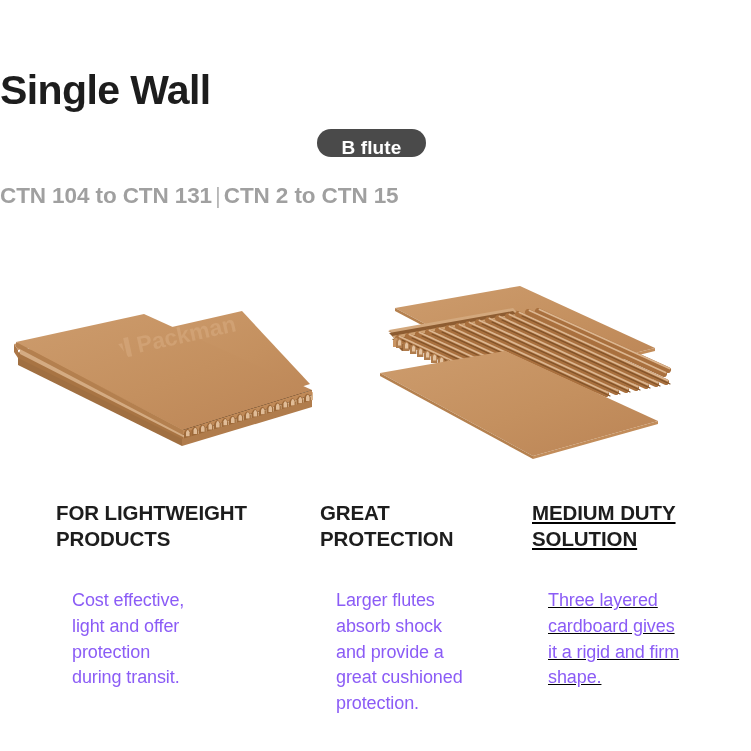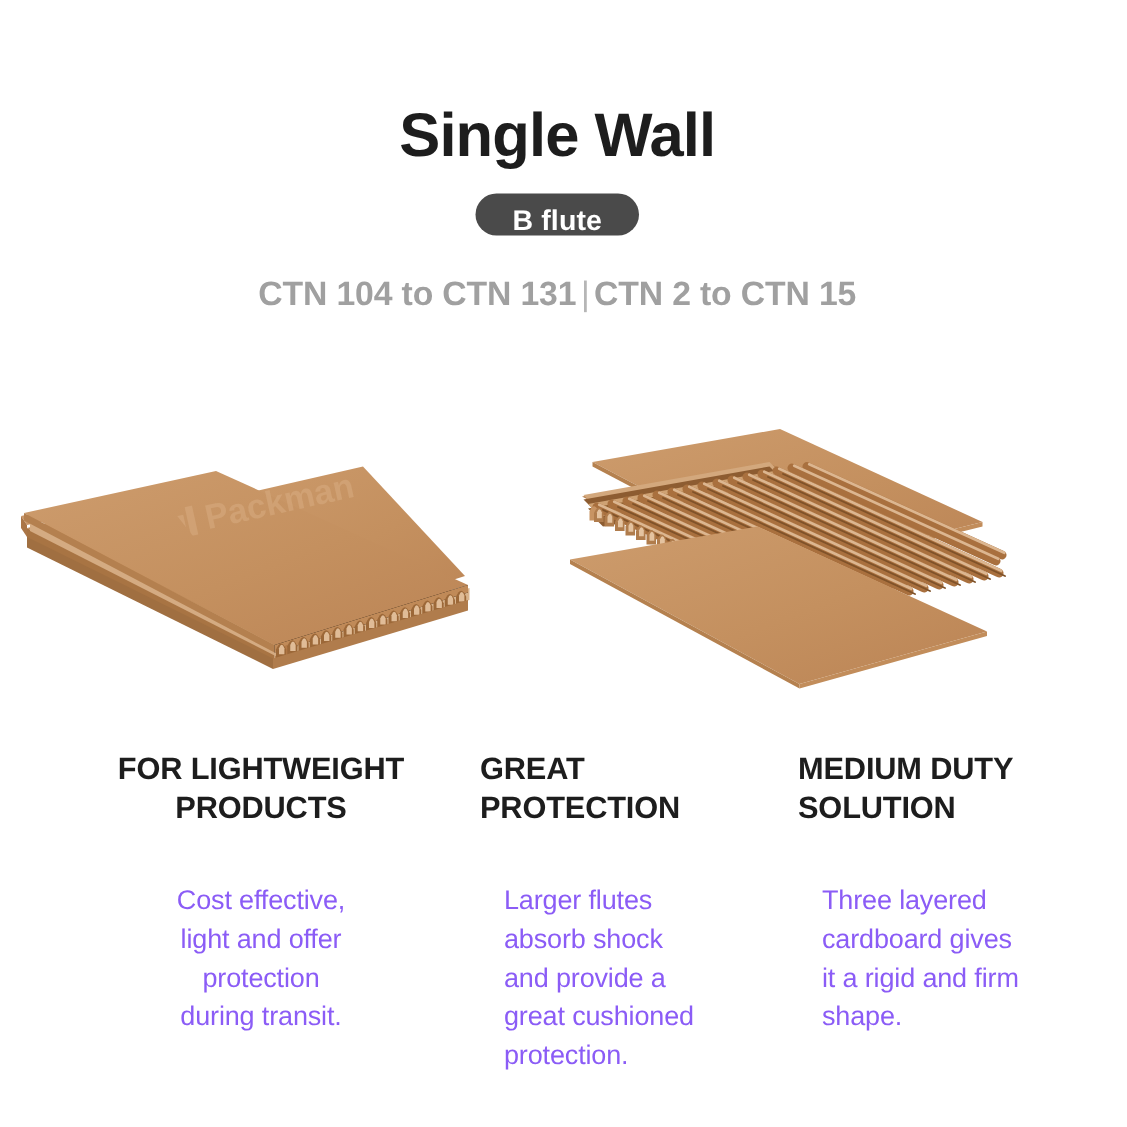--- a/index.html
+++ b/index.html
@@ -21,21 +21,20 @@
     height: 751px;
     background: #ffffff;
   }
 
   
   .header {
     position: absolute;
     top: 0;
     left: 0;
     width: 743px;
-    text-align: center;
   }
 
   .title {
     margin: 0;
     padding-top: 68px;
     font-size: 41px;
     font-weight: bold;
     letter-spacing: -0.6px;
     color: #1d1d1d;
     line-height: 1.12;
@@ -94,23 +93,23 @@
     top: 500px;
     left: 0;
     width: 751px;
     height: 230px;
   }
 
   .col {
     position: absolute;
     top: 0;
   }
-  .col-0 { left: 56px;  width: 236px; text-align: center; }
+  .col-0 { left: 56px;  width: 236px; }
   .col-1 { left: 320px; width: 186px; }
-  .col-2 { left: 532px; width: 186px; }
+  .col-2 { left: 532px; width: 186px; text-decoration: underline; }
 
   .col-heading {
     margin: 0;
     font-size: 20.5px;
     font-weight: bold;
     color: #1d1d1d;
     line-height: 1.28;
     letter-spacing: -0.1px;
     white-space: pre-line;
   }

